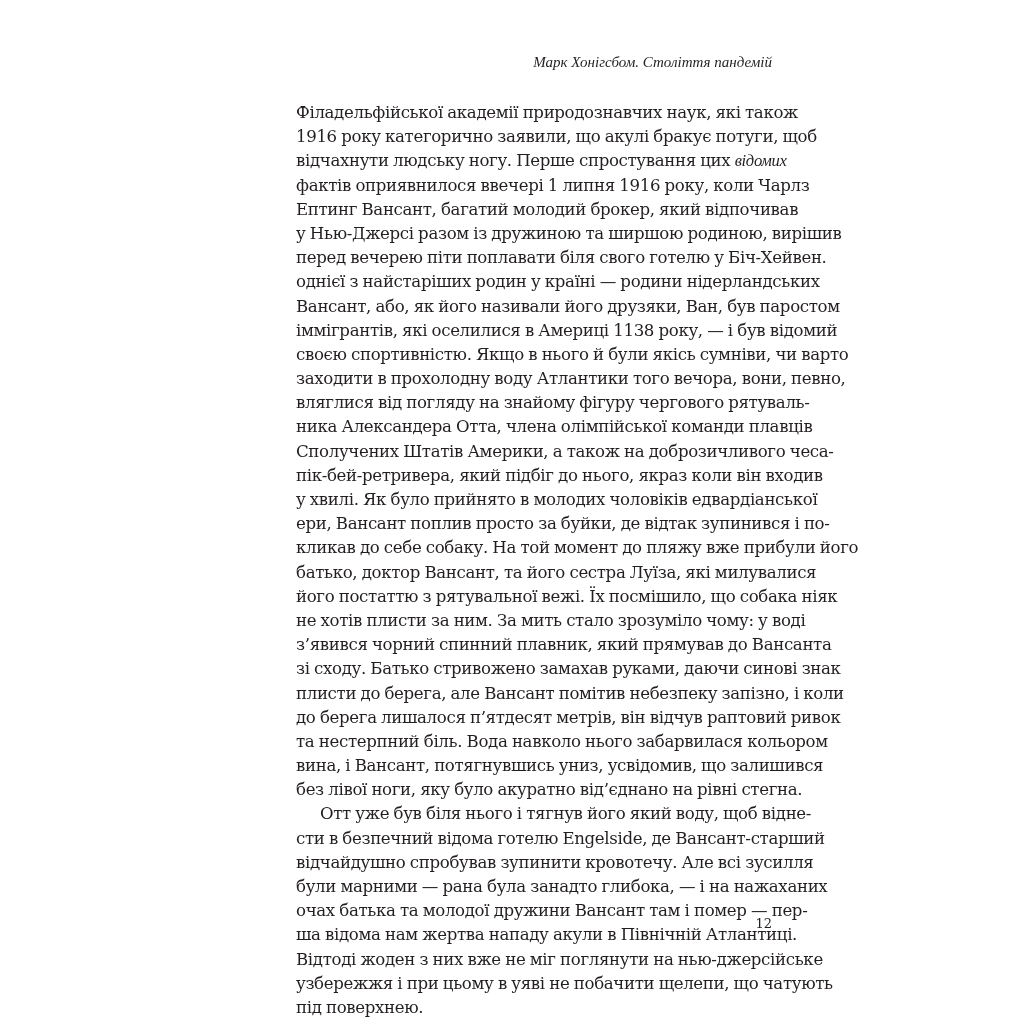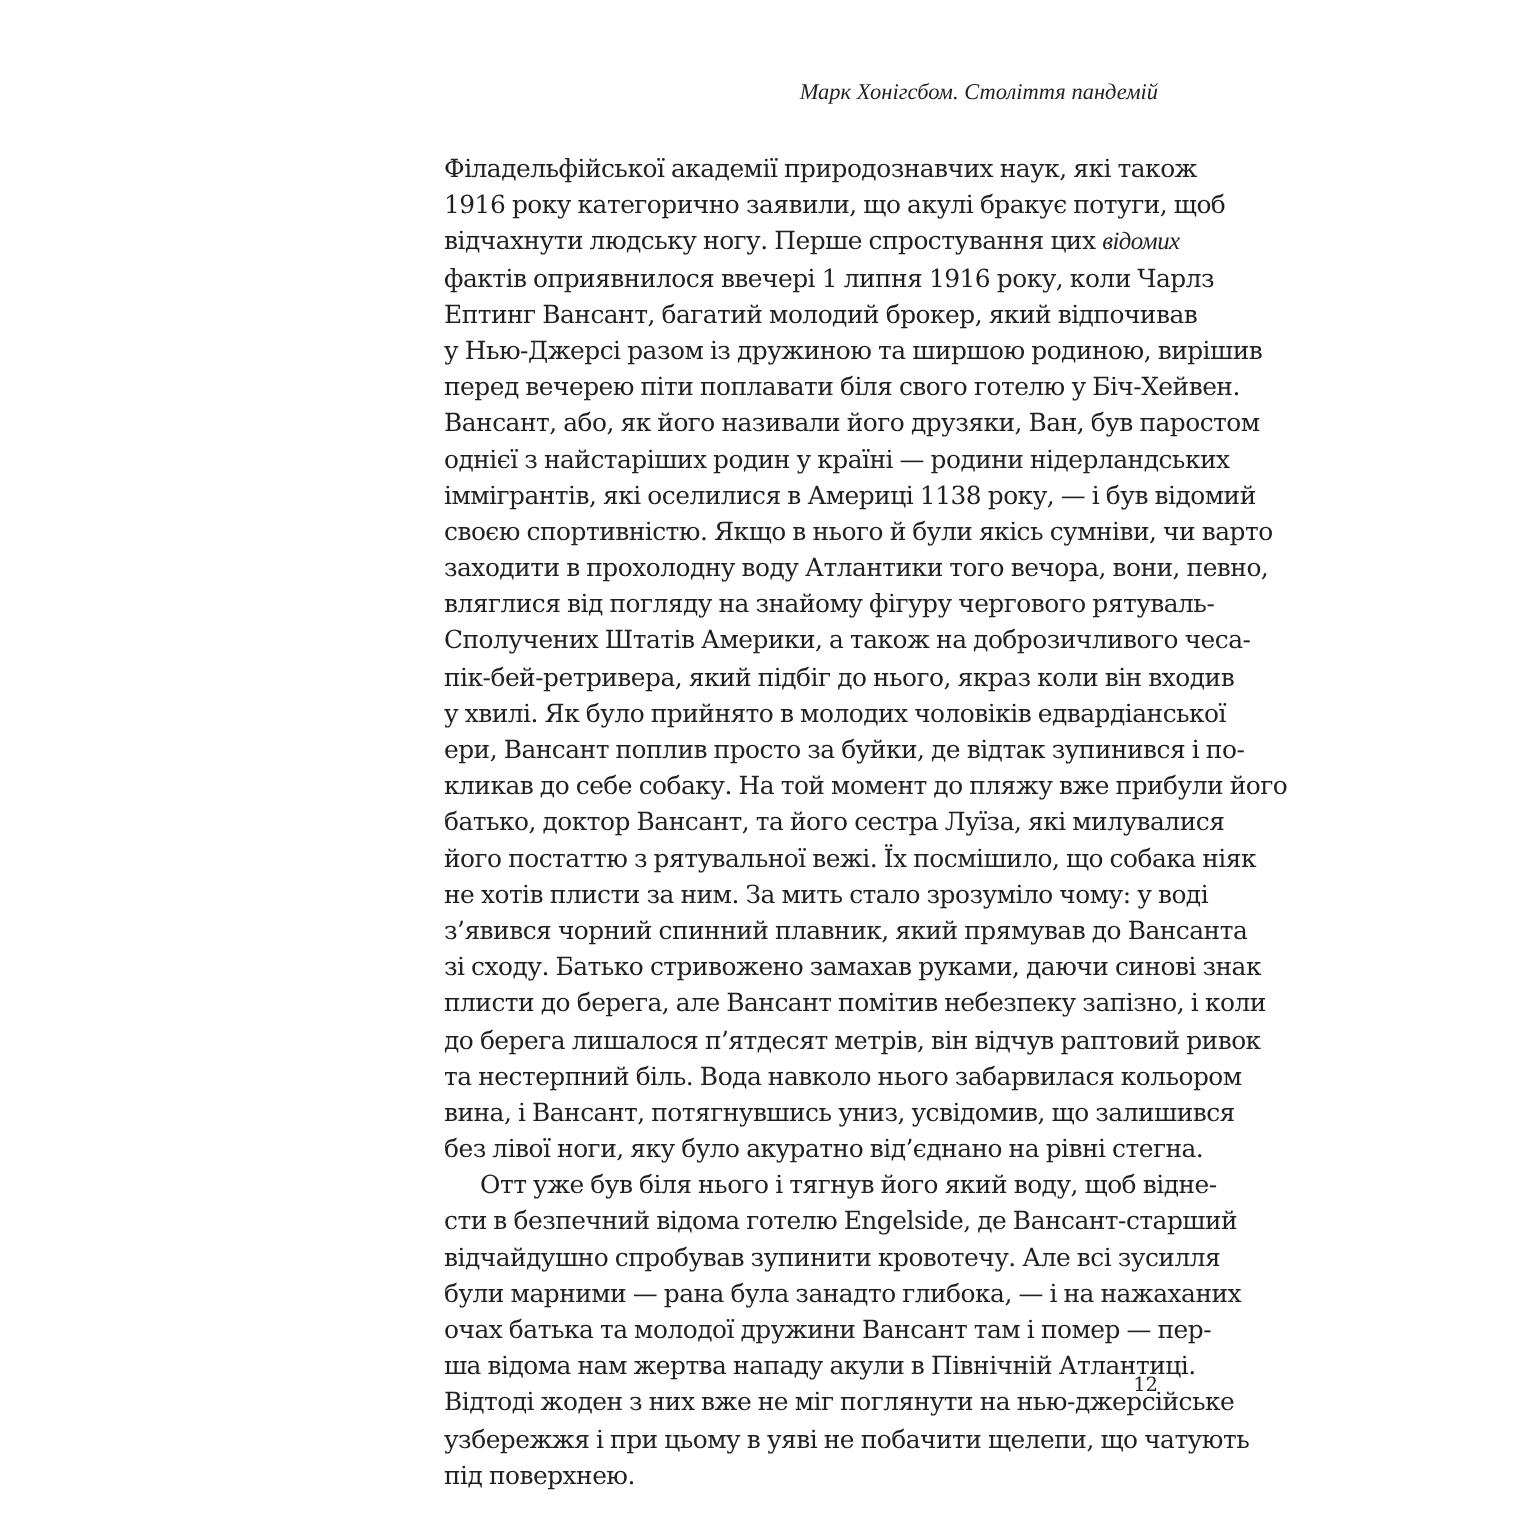--- a/index.html
+++ b/index.html
@@ -73,26 +73,27 @@
 
 <div class="body-text">
   <div class="paragraph">
     <span class="line">Філадельфійської академії природознавчих наук, які також</span>
     <span class="line">1916 року категорично заявили, що акулі бракує потуги, щоб</span>
     <span class="line"><span>відчахнути людську ногу. Перше спростування цих</span> <em>відомих</em></span>
     <span class="line">фактів оприявнилося ввечері 1 липня 1916 року, коли Чарлз</span>
     <span class="line">Ептинг Вансант, багатий молодий брокер, який відпочивав</span>
     <span class="line">у Нью-Джерсі разом із дружиною та ширшою родиною, вирішив</span>
     <span class="line">перед вечерею піти поплавати біля свого готелю у Біч-Хейвен.</span>
+    <span class="line">однієї з найстаріших родин у країні — родини нідерландських</span>
     <span class="line">Вансант, або, як його називали його друзяки, Ван, був паростом</span>
-    <span class="line">однієї з найстаріших родин у країні — родини нідерландських</span>
     <span class="line">іммігрантів, які оселилися в Америці 1138 року, — і був відомий</span>
     <span class="line">своєю спортивністю. Якщо в нього й були якісь сумніви, чи варто</span>
     <span class="line">заходити в прохолодну воду Атлантики того вечора, вони, певно,</span>
     <span class="line">вляглися від погляду на знайому фігуру чергового рятуваль-</span>
+    <span class="line">ника Александера Отта, члена олімпійської команди плавців</span>
     <span class="line">Сполучених Штатів Америки, а також на доброзичливого чеса-</span>
     <span class="line">пік-бей-ретривера, який підбіг до нього, якраз коли він входив</span>
     <span class="line">у хвилі. Як було прийнято в молодих чоловіків едвардіанської</span>
     <span class="line">ери, Вансант поплив просто за буйки, де відтак зупинився і по-</span>
     <span class="line">кликав до себе собаку. На той момент до пляжу вже прибули його</span>
     <span class="line">батько, доктор Вансант, та його сестра Луїза, які милувалися</span>
     <span class="line">його постаттю з рятувальної вежі. Їх посмішило, що собака ніяк</span>
     <span class="line">не хотів плисти за ним. За мить стало зрозуміло чому: у воді</span>
     <span class="line">з’явився чорний спинний плавник, який прямував до Вансанта</span>
     <span class="line">зі сходу. Батько стривожено замахав руками, даючи синові знак</span>

